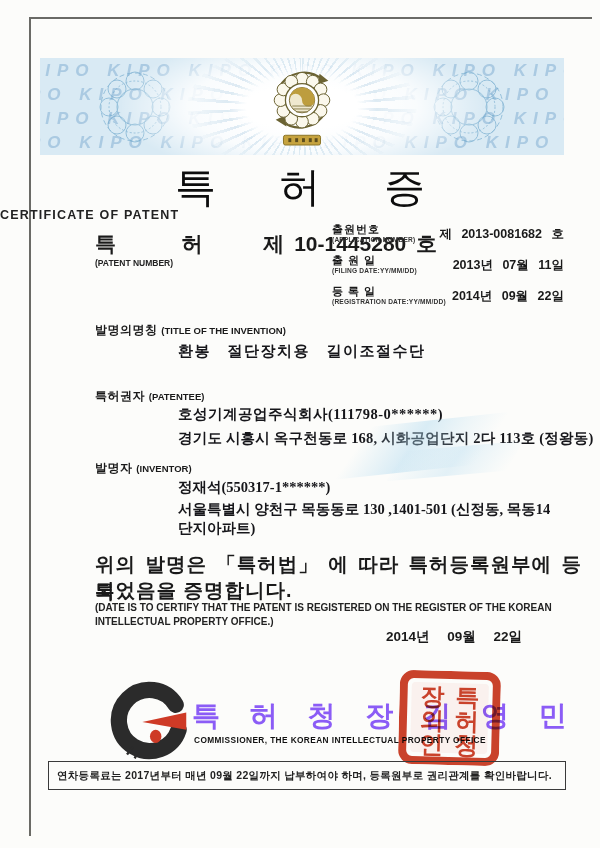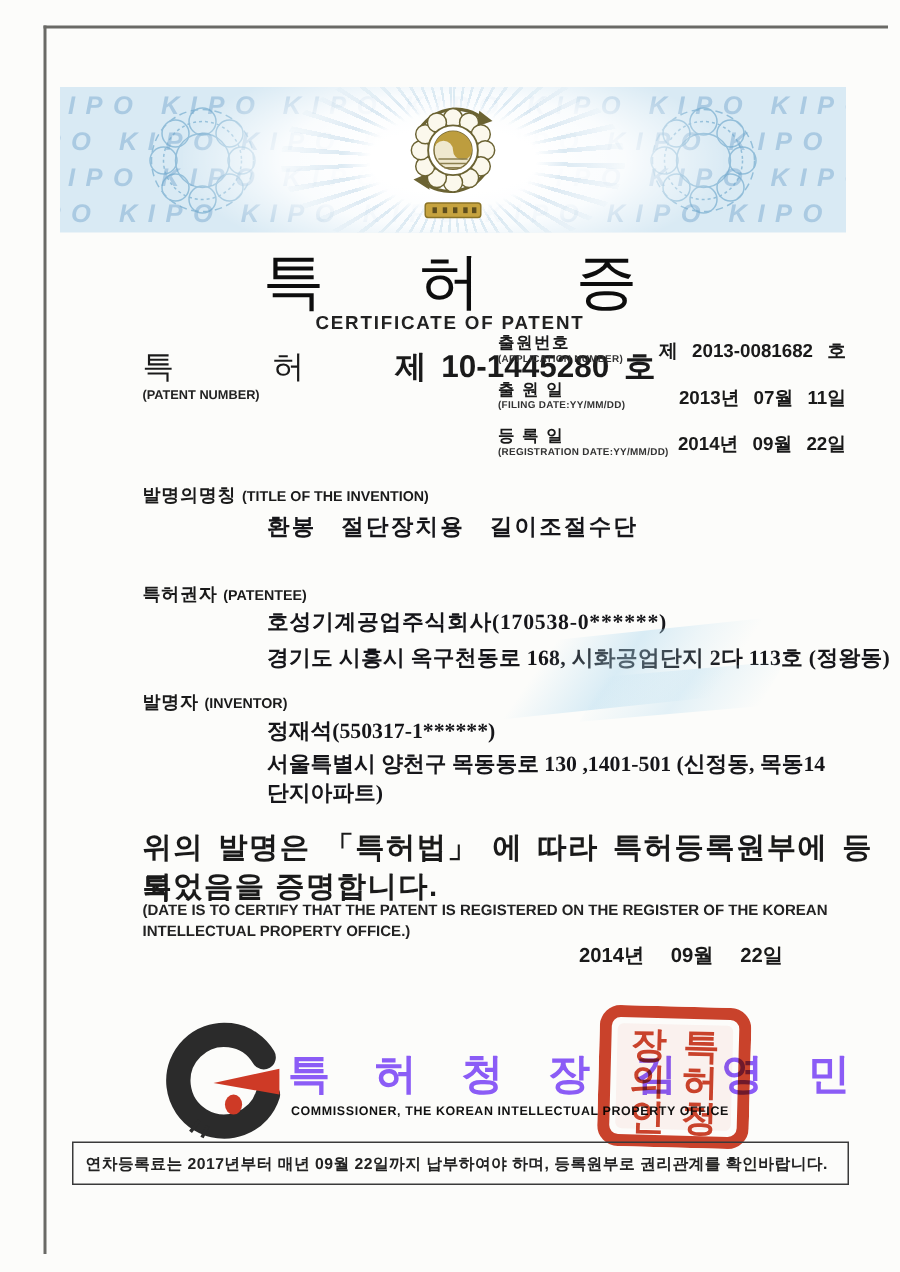--- a/index.html
+++ b/index.html
@@ -39,27 +39,27 @@
   .rosette { position:absolute; top:50%; transform:translateY(-50%); opacity:.65; }
   .rosette.left { left:52px; } .rosette.right { right:52px; }
   .emblem { position:absolute; left:50%; top:50%; transform:translate(-50%,-50%); }
 
   
   .title-ko {
     position:absolute; left:0; top:160px; width:100%; text-align:center;
     font-size:41px; font-weight:normal; letter-spacing:26px; text-indent:26px; color:#0d0d0d;
   }
   .title-en {
-    position:absolute; left:0; top:208px; width:100%; text-align:center;
+    position:absolute; left:0; top:208px; width:100%; text-align:left;
     font-size:12.5px; font-weight:bold; letter-spacing:1.2px; color:#222;
   }
 
   
   .patno-row { position:absolute; left:95px; top:230px; white-space:nowrap; }
-  .patno-label { font-size:21px; font-weight:normal; letter-spacing:30px; }
+  .patno-label { font-size:21px; font-weight:bold; letter-spacing:30px; }
   .patno-value { font-size:21px; font-weight:bold; margin-left:26px; word-spacing:4px; }
   .patno-en { position:absolute; left:95px; top:258px; font-size:8.5px; font-weight:bold; color:#222; }
 
   
   .meta { position:absolute; left:332px; top:224px; width:232px; }
   .meta-row { position:relative; height:31px; }
   .m-ko { font-size:11px; font-weight:bold; letter-spacing:1px; line-height:1.05; }
   .m-en { font-size:6.6px; font-weight:bold; color:#333; letter-spacing:.2px; }
   .m-val { position:absolute; right:0; top:2px; font-size:12.5px; font-weight:bold; word-spacing:6px; white-space:nowrap; }
 
@@ -236,21 +236,21 @@
   <div class="sec-label" style="left:95px; top:322px;">
     <span>발명의명칭</span>
     <span class="en">(TITLE OF THE INVENTION)</span>
   </div>
   <div class="invention-value serifv">환봉  절단장치용  길이조절수단</div>
 
   <div class="sec-label" style="left:95px; top:388px;">
     <span>특허권자</span>
     <span class="en">(PATENTEE)</span>
   </div>
-  <div class="patentee-name serifv">호성기계공업주식회사(170538-0******)</div>
+  <div class="patentee-name serifv">호성기계공업주식회사(111798-0******)</div>
   <div class="patentee-addr serifv">경기도 시흥시 옥구천동로 168, 시화공업단지 2다 113호 (정왕동)</div>
 
   <div class="streak"></div>
   <div class="streak2"></div>
 
   <div class="sec-label" style="left:95px; top:460px;">
     <span>발명자</span>
     <span class="en">(INVENTOR)</span>
   </div>
   <div class="inventor-name serifv">정재석(550317-1******)</div>

